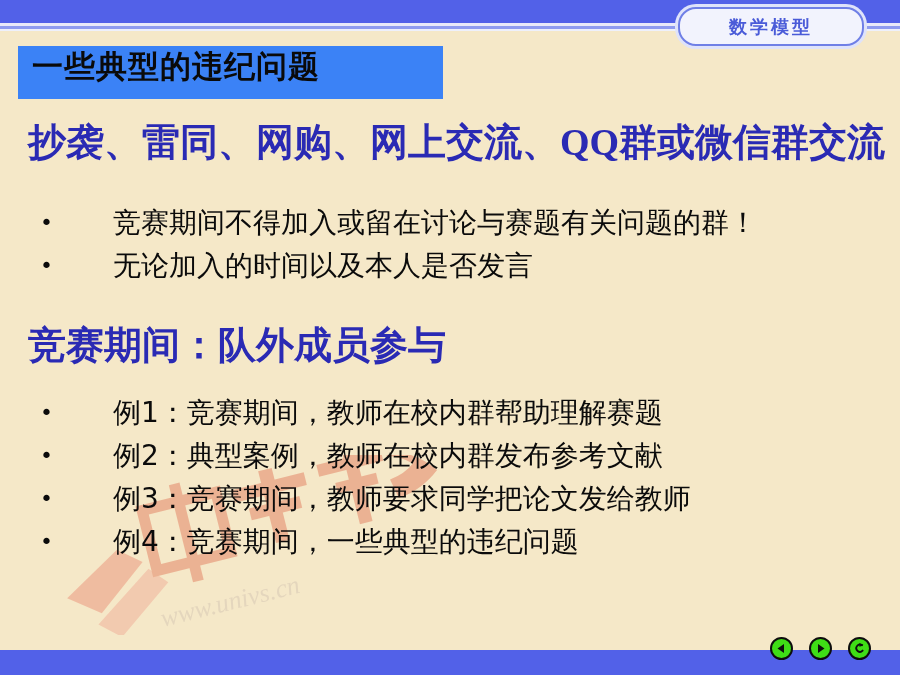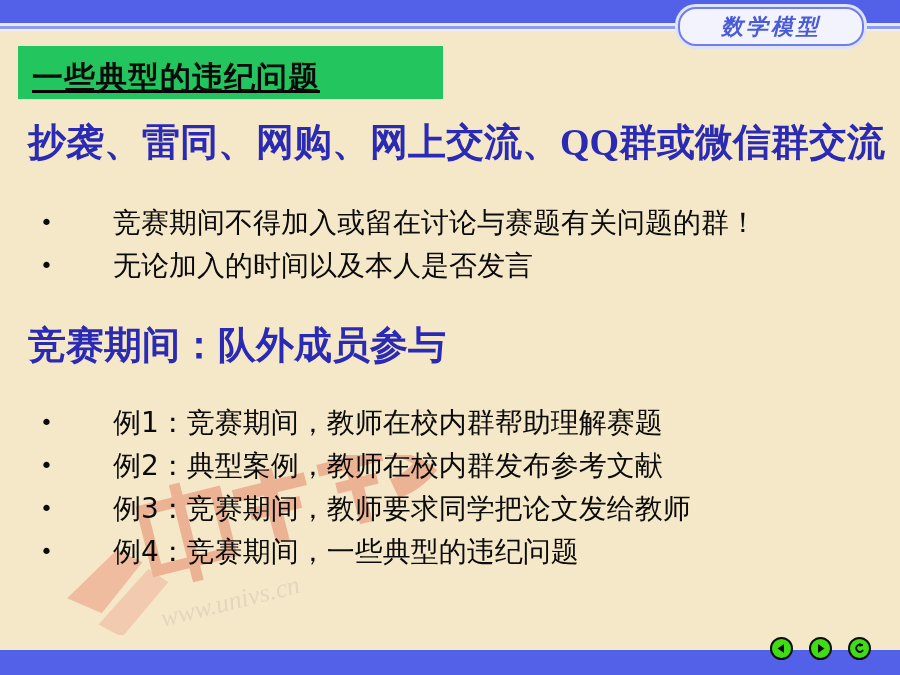--- a/index.html
+++ b/index.html
@@ -52,37 +52,35 @@
     border: 2px solid #6f7fe6;
     border-radius: 18px;
     background: #f2f3fd;
     box-shadow: 0 0 0 3px #dfe3fa;
     display: flex;
     align-items: center;
     justify-content: center;
   }
   #badge-text {
     font-family: "Liberation Serif", "DejaVu Serif", serif;
-    font-size: 22px;
-    font-style: italic;
+    font-size: 18px;
     font-weight: bold;
     color: #4a5bd8;
     letter-spacing: 3px;
     white-space: nowrap;
   }
 
   
   #title-box {
     position: absolute;
     left: 18px; top: 46px;
     width: 425px; height: 53px;
-    background: #22c55e;
-    display: flex;
-    align-items: flex-end;
-    text-decoration: underline;
+    background: #3b82f6;
+    display: flex;
+    align-items: flex-start;
   }
   #title-text {
     font-family: "DejaVu Sans", sans-serif;
     font-size: 31px;
     font-weight: bold;
     color: #0a0a0a;
     margin-left: 14px;
     letter-spacing: 1px;
     white-space: nowrap;
   }
@@ -133,21 +131,21 @@
     position: absolute;
     left: 40px;
     top: 0;
     font-size: 22px;
     color: #0b0b0b;
     line-height: 43px;
   }
   .bullet-item.wrap { white-space: normal; width: 790px; }
 
   #group-rules  { margin-top: 20px; }
-  #group-cases  { margin-top: 18px; }
+  #group-cases  { margin-top: 8px; }
 
   .spacer-md { height: 34px; }
   .spacer-sm { height: 14px; }
 
   
   #bottom-bar {
     position: absolute;
     left: 0; top: 650px;
     width: 900px; height: 25px;
     background: #5261e8;

